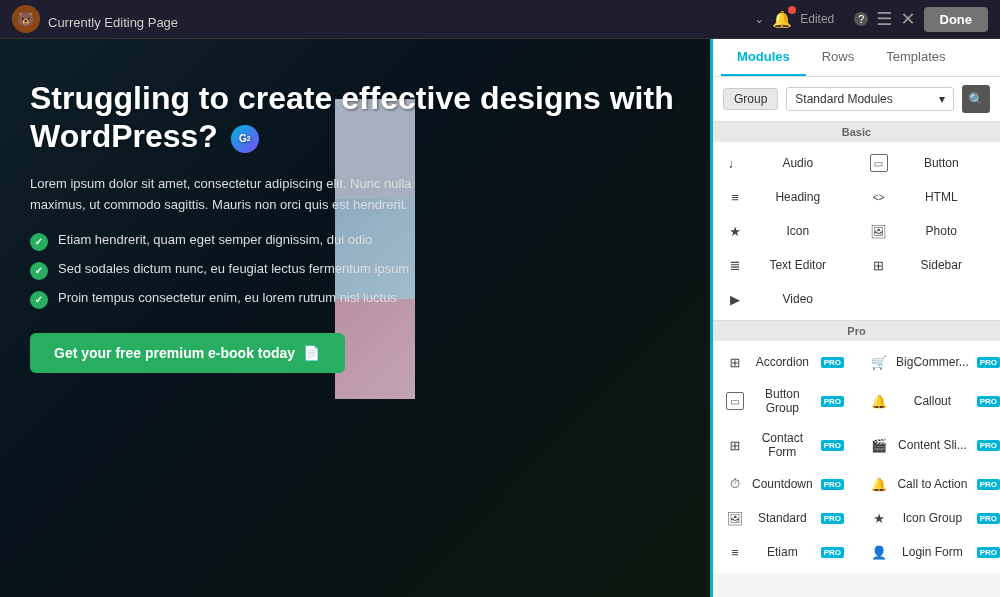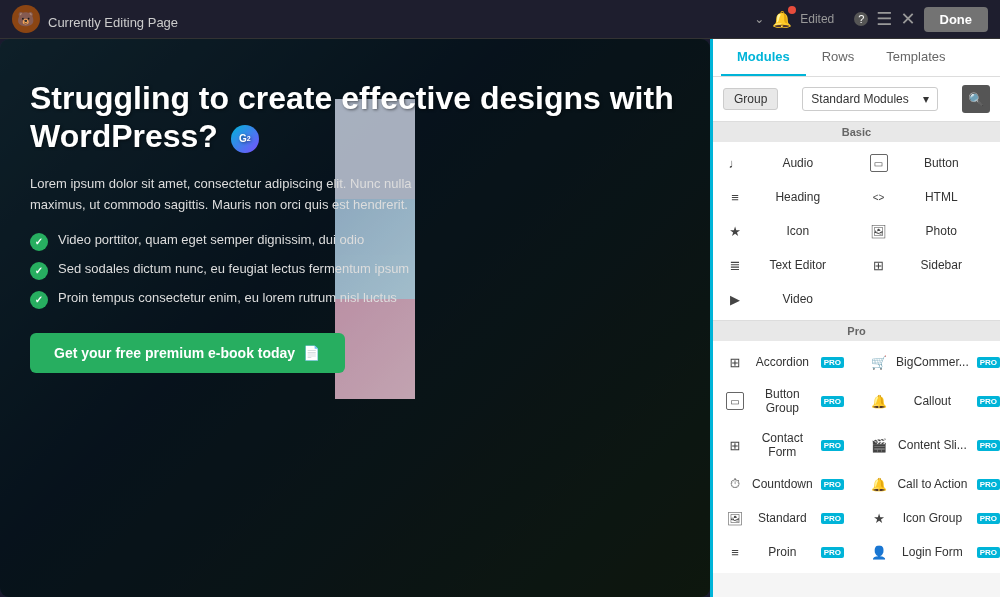--- a/index.html
+++ b/index.html
@@ -87,21 +87,20 @@
       display: flex;
       height: calc(597px - 39px);
     }
 
     
     .page-preview {
       flex: 1;
       background: linear-gradient(135deg, #1a3a4a 0%, #0d2233 40%, #1a2a1a 100%);
       position: relative;
       overflow: hidden;
-      border-radius: 9px;
     }
     .page-preview-overlay {
       position: absolute;
       inset: 0;
       background: rgba(0,0,0,0.45);
     }
     .page-content {
       position: absolute;
       inset: 0;
       padding: 40px 30px 20px 30px;
@@ -210,21 +209,21 @@
     .panel-tab.active {
       color: #00b4d8;
       border-bottom: 2px solid #00b4d8;
       font-weight: 600;
     }
 
     
     .group-row {
       display: flex;
       align-items: center;
-      gap: 24px;
+      gap: 8px;
       padding: 8px 10px;
       background: white;
       border-bottom: 1px solid #ddd;
     }
     .group-label {
       background: #e8e8e8;
       border: 1px solid #ccc;
       border-radius: 3px;
       padding: 3px 10px;
       font-size: 12px;
@@ -389,21 +388,21 @@
       <h1 class="page-heading">
         <span>Struggling to create effective designs with WordPress?</span>
         <span class="grammarly-badge">G<sup style="font-size:7px">2</sup></span>
       </h1>
 
       <p class="page-body-text">Lorem ipsum dolor sit amet, consectetur adipiscing elit. Nunc nulla maximus, ut commodo sagittis. Mauris non orci quis est hendrerit.</p>
 
       <ul class="checklist">
         <li>
           <div class="check-icon"></div>
-          <span>Video porttitor, quam eget semper dignissim, dui odio</span>
+          <span>Etiam hendrerit, quam eget semper dignissim, dui odio</span>
         </li>
         <li>
           <div class="check-icon"></div>
           <span>Sed sodales dictum nunc, eu feugiat lectus fermentum ipsum</span>
         </li>
         <li>
           <div class="check-icon"></div>
           <span>Proin tempus consectetur enim, eu lorem  rutrum nisl luctus</span>
         </li>
       </ul>
@@ -551,21 +550,21 @@
         </div>
 
         <div class="module-item">
           <div class="module-icon">★</div>
           <span class="module-name">Icon Group</span>
           <span class="pro-badge">PRO</span>
         </div>
 
         <div class="module-item">
           <div class="module-icon">≡</div>
-          <span class="module-name">Proin</span>
+          <span class="module-name">Etiam</span>
           <span class="pro-badge">PRO</span>
         </div>
 
         <div class="module-item">
           <div class="module-icon">👤</div>
           <span class="module-name">Login Form</span>
           <span class="pro-badge">PRO</span>
         </div>
       </div>
 

